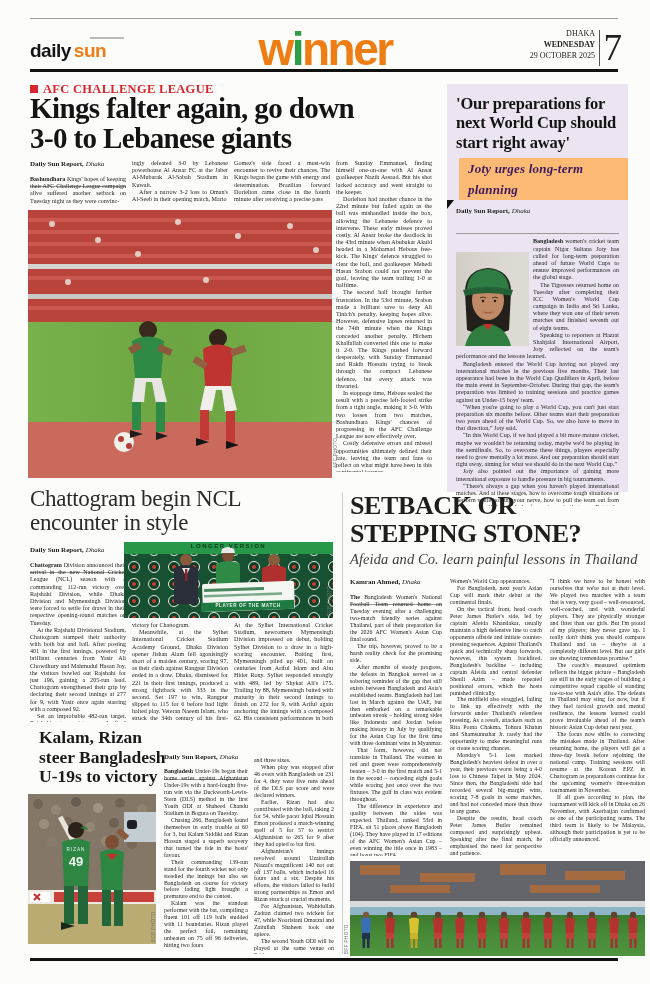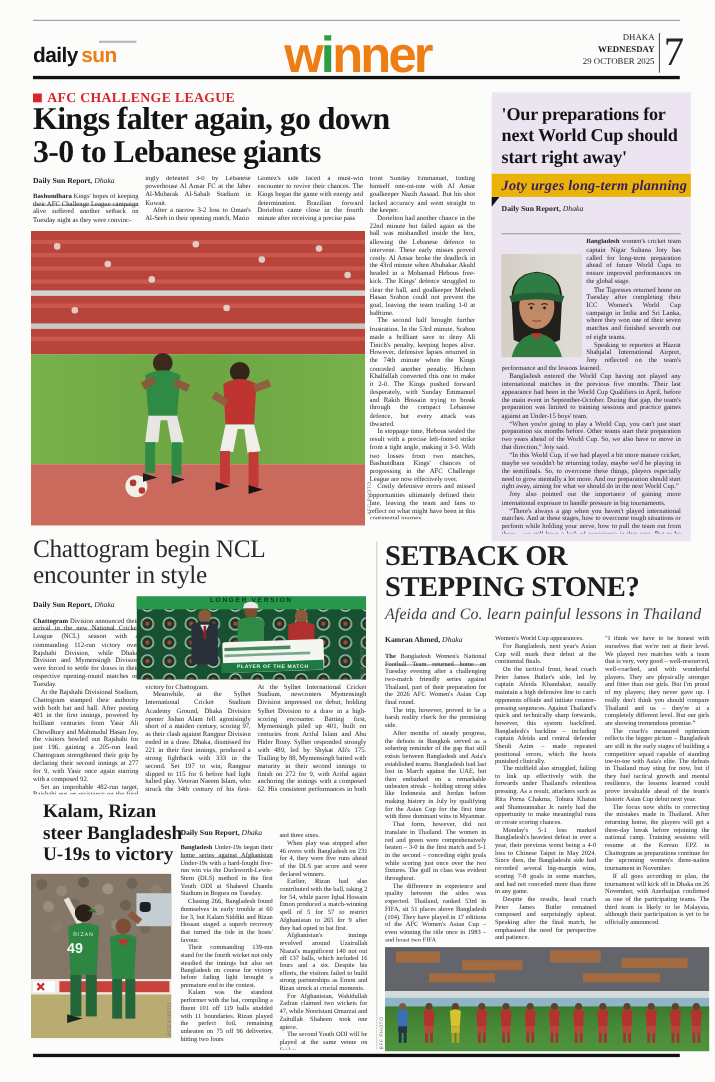--- a/index.html
+++ b/index.html
@@ -30,21 +30,21 @@
   .byline i{font-style:italic;}
   .copy{font-size:6.1px;line-height:1.18;text-align:justify;color:#242424;overflow:hidden;}
   .copy p{margin:0;text-indent:7px;}
   .copy p.nofirst, .copy .paras.cont p:first-child{text-indent:0;}
   .copy .lead-w{font-weight:700;}
   .copy.small{font-size:5.9px;}
   .credit{font-size:4.6px;color:#777;letter-spacing:0.4px;writing-mode:vertical-rl;transform:rotate(180deg);font-family:"Liberation Sans",sans-serif;}
   
   .sidebar{background:#ece5f1;}
   .sb-hl{font-size:16.5px;font-weight:700;line-height:1.18;color:#141414;letter-spacing:-0.2px;}
-  .sb-band{background:#eab308;color:#3a1a61;font-style:italic;font-weight:700;font-size:13px;line-height:21px;padding-left:9px;letter-spacing:0.2px;}
+  .sb-band{background:#fdba74;color:#3a1a61;font-style:italic;font-weight:700;font-size:13px;line-height:21px;padding-left:9px;letter-spacing:0.2px;margin-left:12px;}
   .notch{width:0;height:0;border-left:7px solid #111;border-bottom:9px solid transparent;}
   .photo{overflow:hidden;position:absolute;}
   .photo svg{display:block;}
   .ovl{position:absolute;font-family:"Liberation Sans",sans-serif;}
 </style>
 </head>
 <body>
 
 <div id="page">
 
@@ -328,21 +328,21 @@
         <rect x="99" y="26" width="10" height="9" rx="3" fill="#1c1f24"></rect>
         <rect x="92" y="34" width="12" height="6" fill="#8a5a3c" transform="rotate(40 92 34)"></rect>
         <circle cx="84" cy="48" r="7" fill="#7c4e33"></circle>
         <path d="M72 58 Q84 52 96 58 L94 96 L74 96 Z" fill="#2d8743"></path>
         <path d="M78 60 L84 66 L90 60 Z" fill="#c4302c"></path>
         <rect x="74" y="96" width="9" height="36" fill="#23663a"></rect>
         <rect x="86" y="96" width="9" height="36" fill="#23663a"></rect>
       </g>
     </svg>
     <div class="ovl" style="left:33px;top:53px;width:30px;text-align:center;font-size:4.6px;color:#eef5ee;letter-spacing:1px;">RIZAN</div>
-    <div class="ovl" style="left:33px;top:60px;width:30px;text-align:left;font-size:13px;font-weight:700;color:#f2f7f2;">49</div>
+    <div class="ovl" style="left:33px;top:60px;width:30px;text-align:center;font-size:13px;font-weight:700;color:#f2f7f2;">49</div>
   </div>
   <div class="abs credit" style="left:151px;top:888px;height:54px;">BCB PHOTO</div>
 
   <div class="abs byline" style="left:164px;top:753px;width:84px;">
     <b>Daily Sun Report,</b> <i>Dhaka</i>
   </div>
   <div class="abs copy small" style="left:164px;top:768px;width:84px;height:186px;">
     <p class="nofirst"><span class="lead-w">Bangladesh</span> <span>Under-19s began their home series against Afghanistan Under-19s with a hard-fought five-run win via the Duckworth-Lewis-Stern (DLS) method in the first Youth ODI at Shaheed Chandu Stadium in Bogura on Tuesday.</span></p>
     <div class="paras">
         <p>Chasing 266, Bangladesh found themselves in early trouble at 60 for 3, but Kalam Siddiki and Rizan Hossan staged a superb recovery that turned the tide in the hosts' favour.</p>

